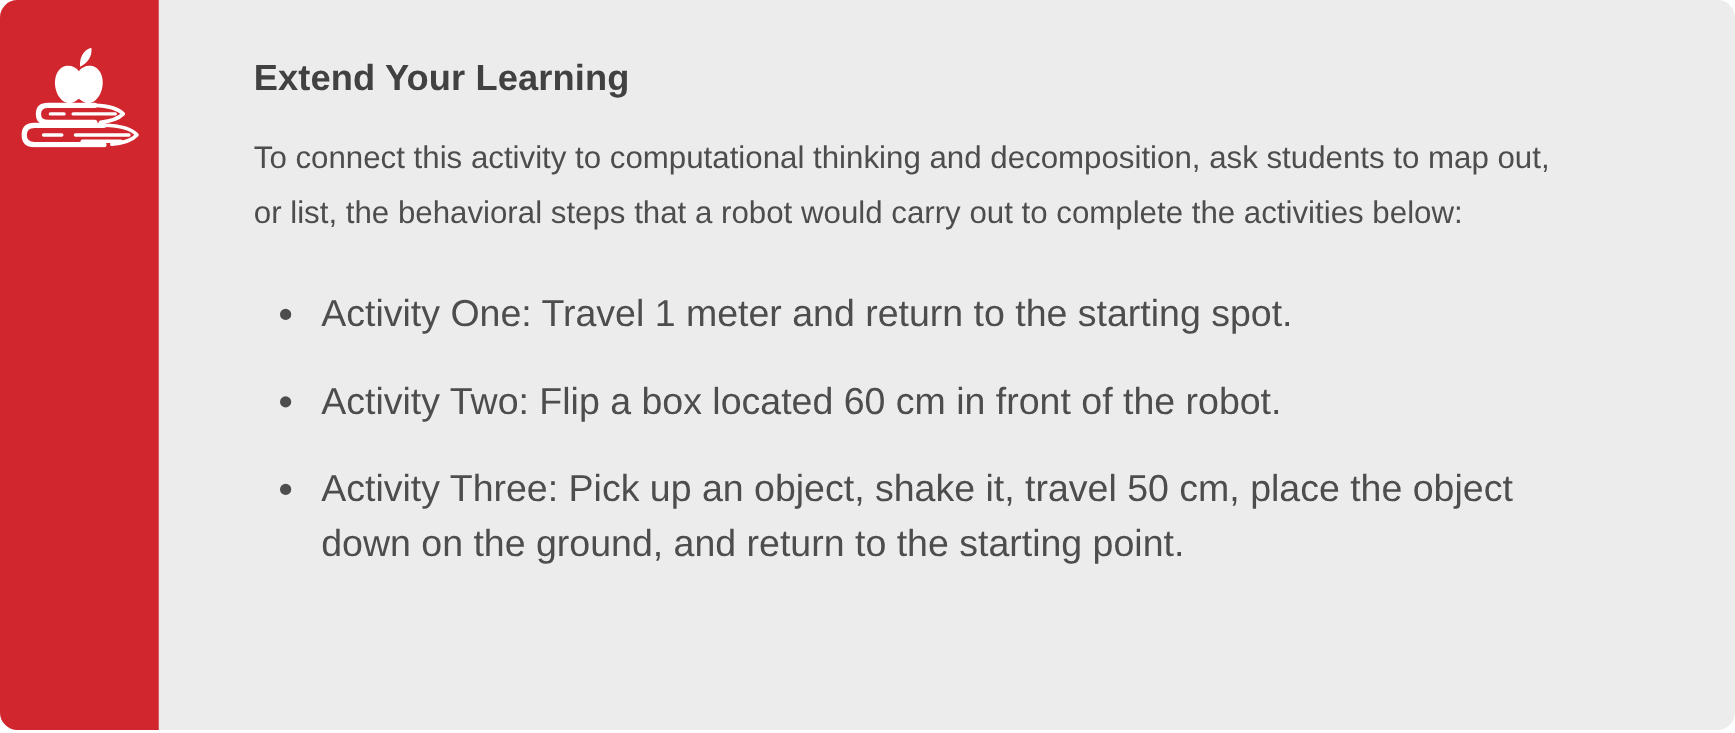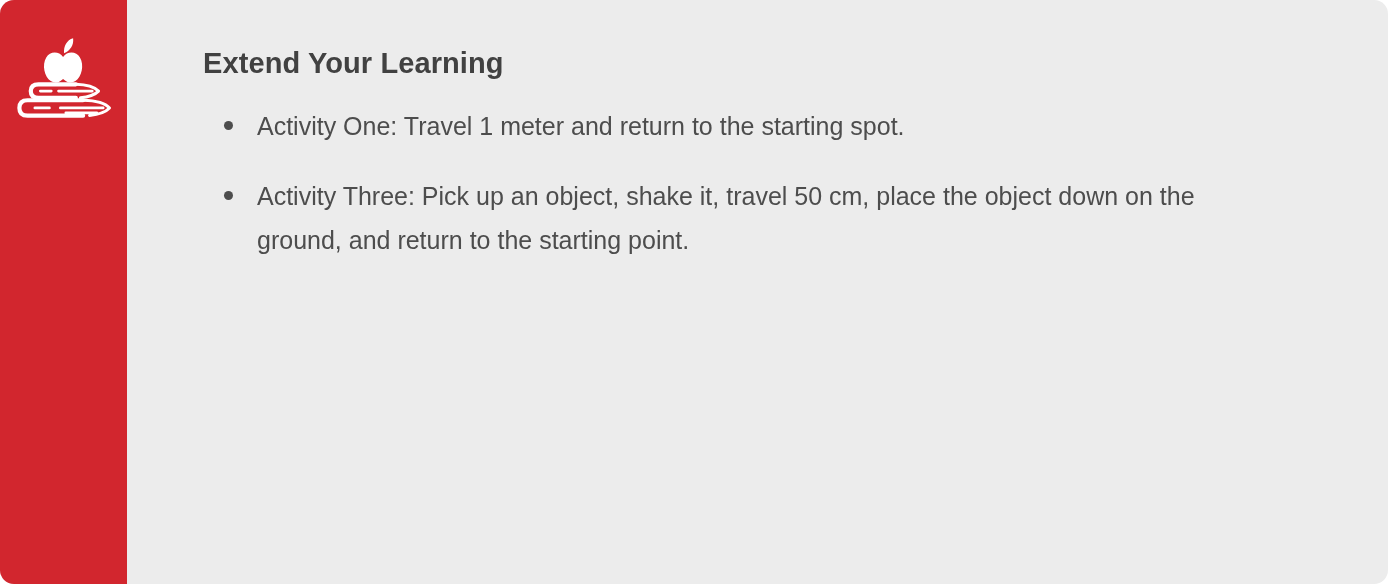--- a/index.html
+++ b/index.html
@@ -57,21 +57,21 @@
     max-width: 1040px;
     margin-bottom: 38px;
   }
   .activity-list {
     list-style: none;
     max-width: 1080px;
   }
   .activity-list li {
     position: relative;
     padding-left: 54px;
-    font-size: 25px;
+    font-size: 30px;
     line-height: 44px;
     margin-bottom: 26px;
     max-width: 1074px;
   }
   .activity-list li .li-text { display: inline-block; max-width: 1020px; vertical-align: top; }
   .bullet-dot {
     position: absolute;
     left: 21px;
     top: 17px;
     width: 9px;
@@ -102,24 +102,29 @@
         <path stroke-width="3.2" d="M77 70.5 Q99 71 106 79 Q100 85.5 84 87.2"></path>
         <line stroke-width="3.0" x1="52" y1="79" x2="99" y2="79"></line>
         <line stroke-width="3.0" x1="24" y1="79" x2="40" y2="79"></line>
         <line stroke-width="3.0" x1="58" y1="84.5" x2="92" y2="84.5"></line>
       </g>
     </svg>
   </div>
 
   <div class="content">
     <h1 class="heading">Extend Your Learning</h1>
+    <p class="intro">To connect this activity to computational thinking and decomposition, ask students to map out, or list, the behavioral steps that a robot would carry out to complete the activities below:</p>
     <ul class="activity-list">
       <li>
         <span class="bullet-dot"></span>
         <span class="li-text">Activity One: Travel 1 meter and return to the starting spot.</span>
+      </li>
+      <li>
+        <span class="bullet-dot"></span>
+        <span class="li-text">Activity Two: Flip a box located 60 cm in front of the robot.</span>
       </li>
       <li>
         <span class="bullet-dot"></span>
         <span class="li-text">Activity Three: Pick up an object, shake it, travel 50 cm, place the object down on the ground, and return to the starting point.</span>
       </li>
     </ul>
   </div>
 
 </div>
 

